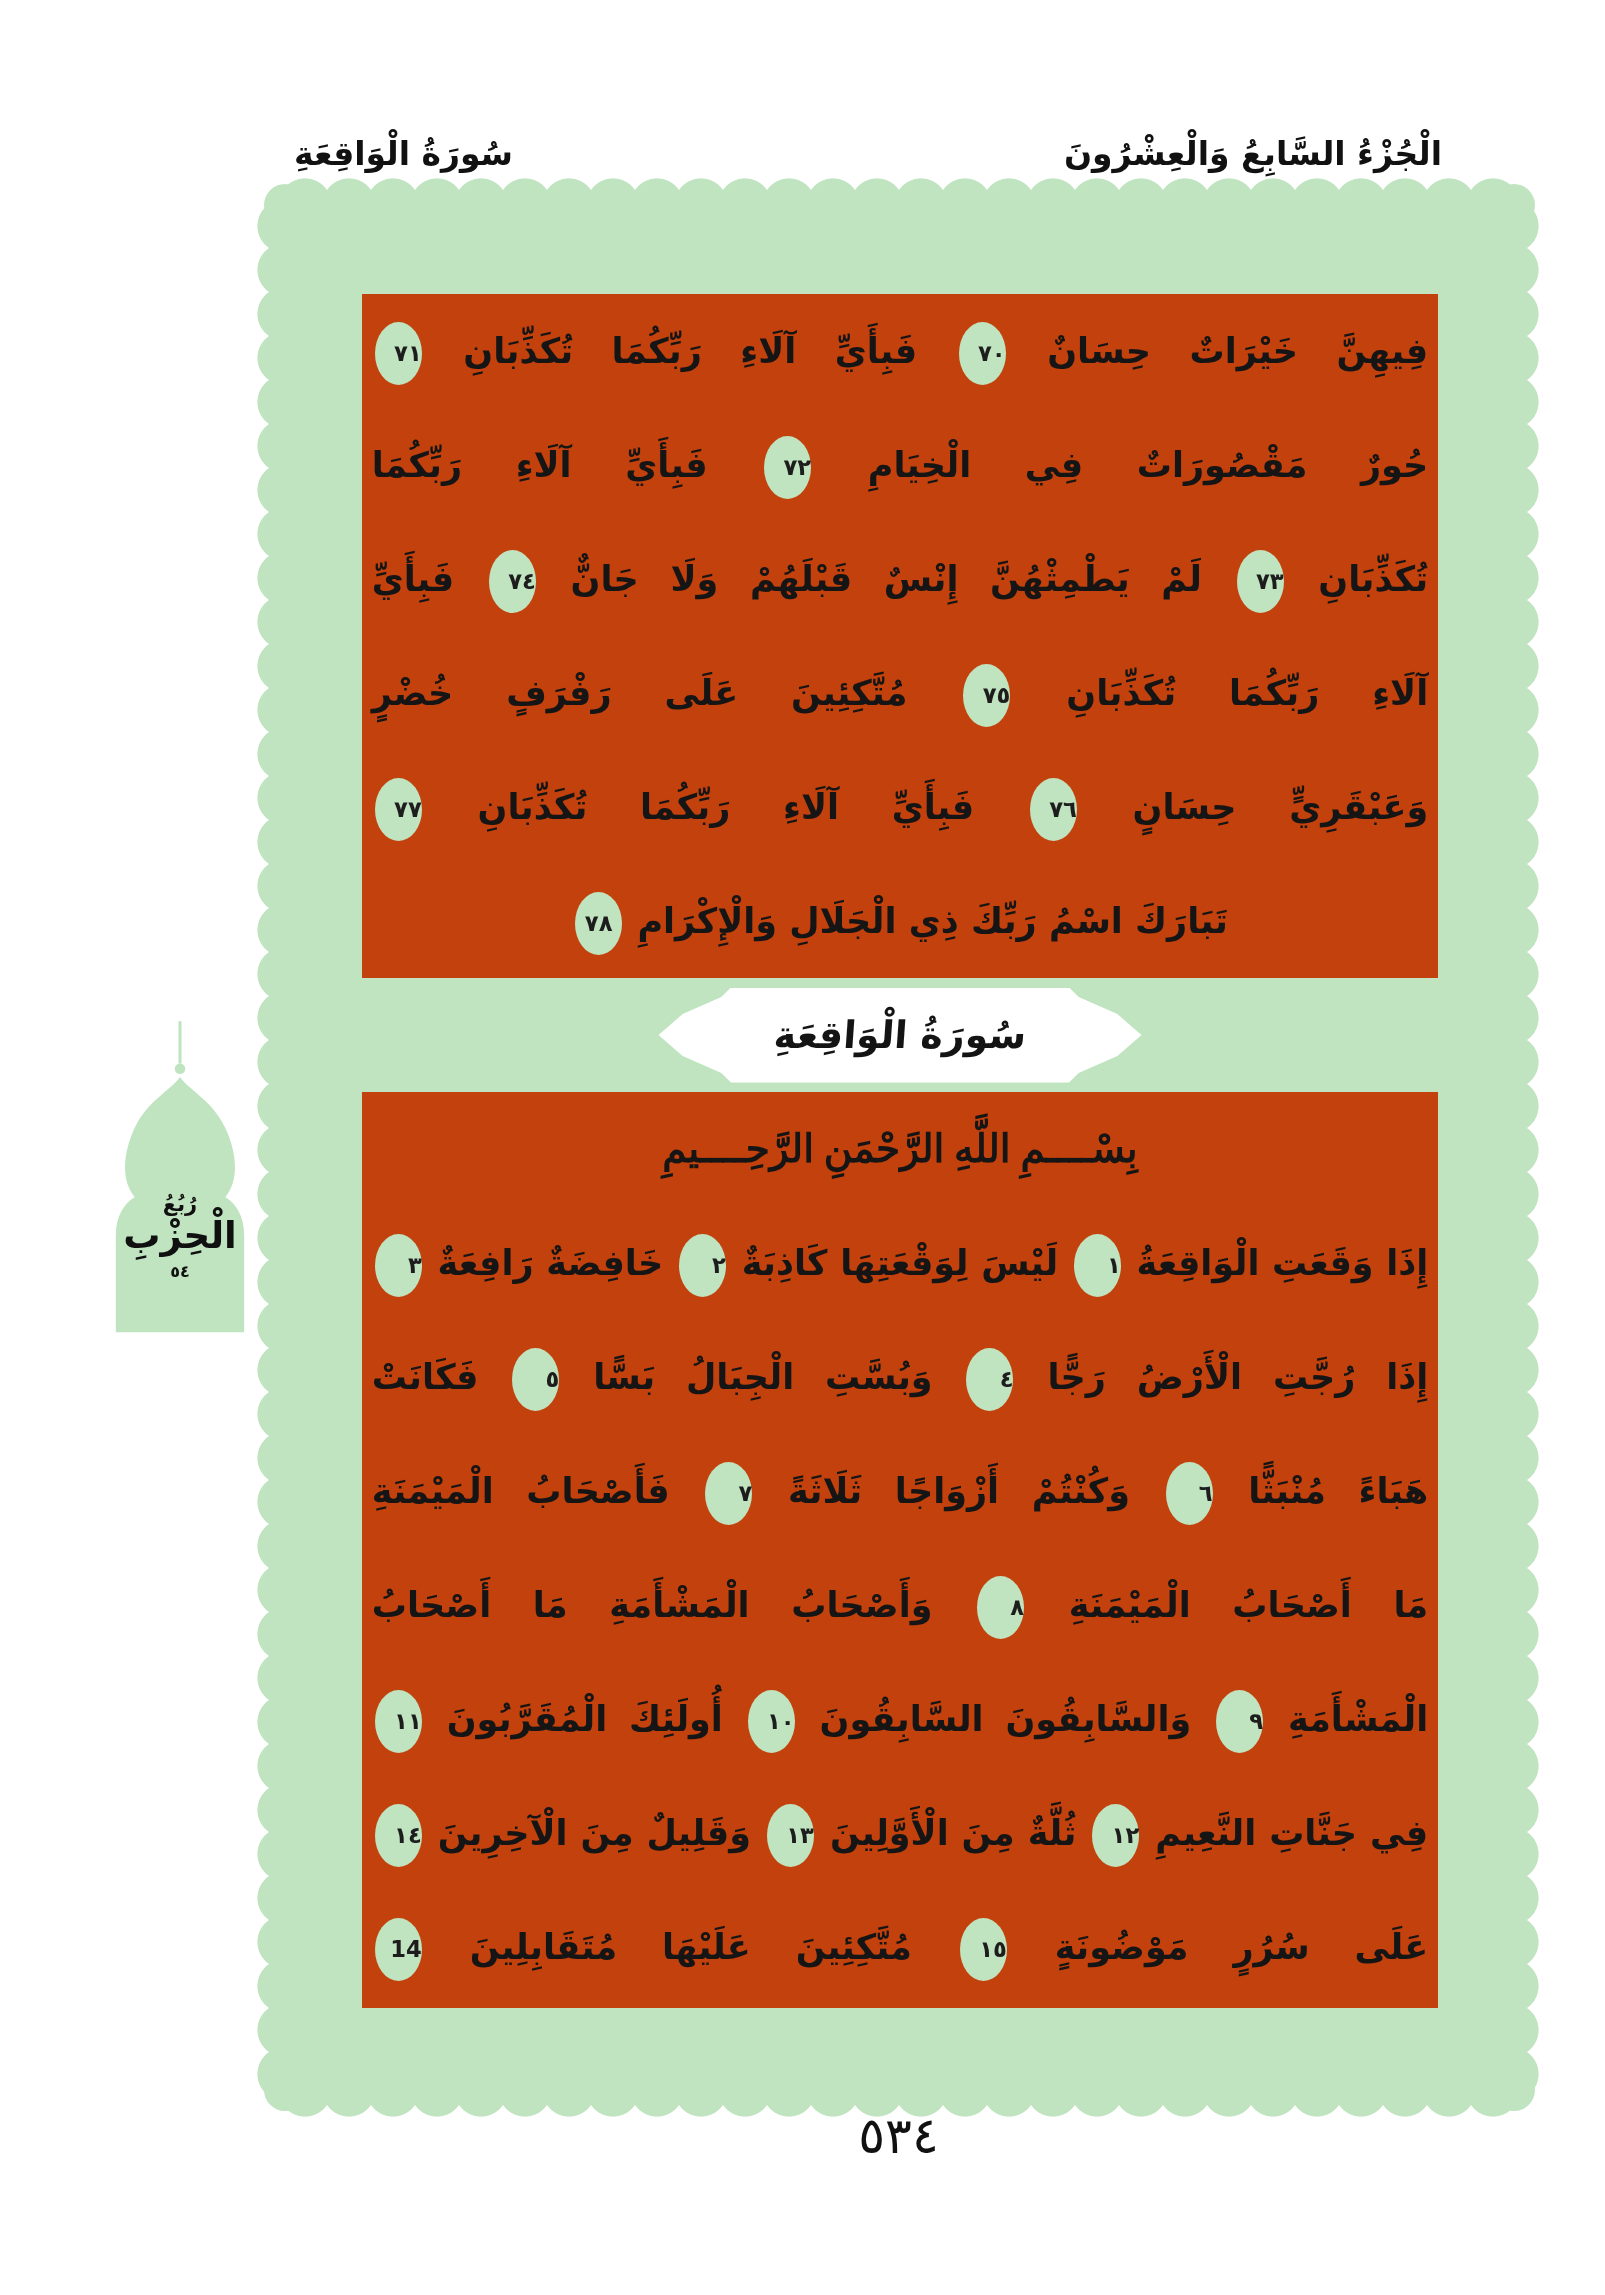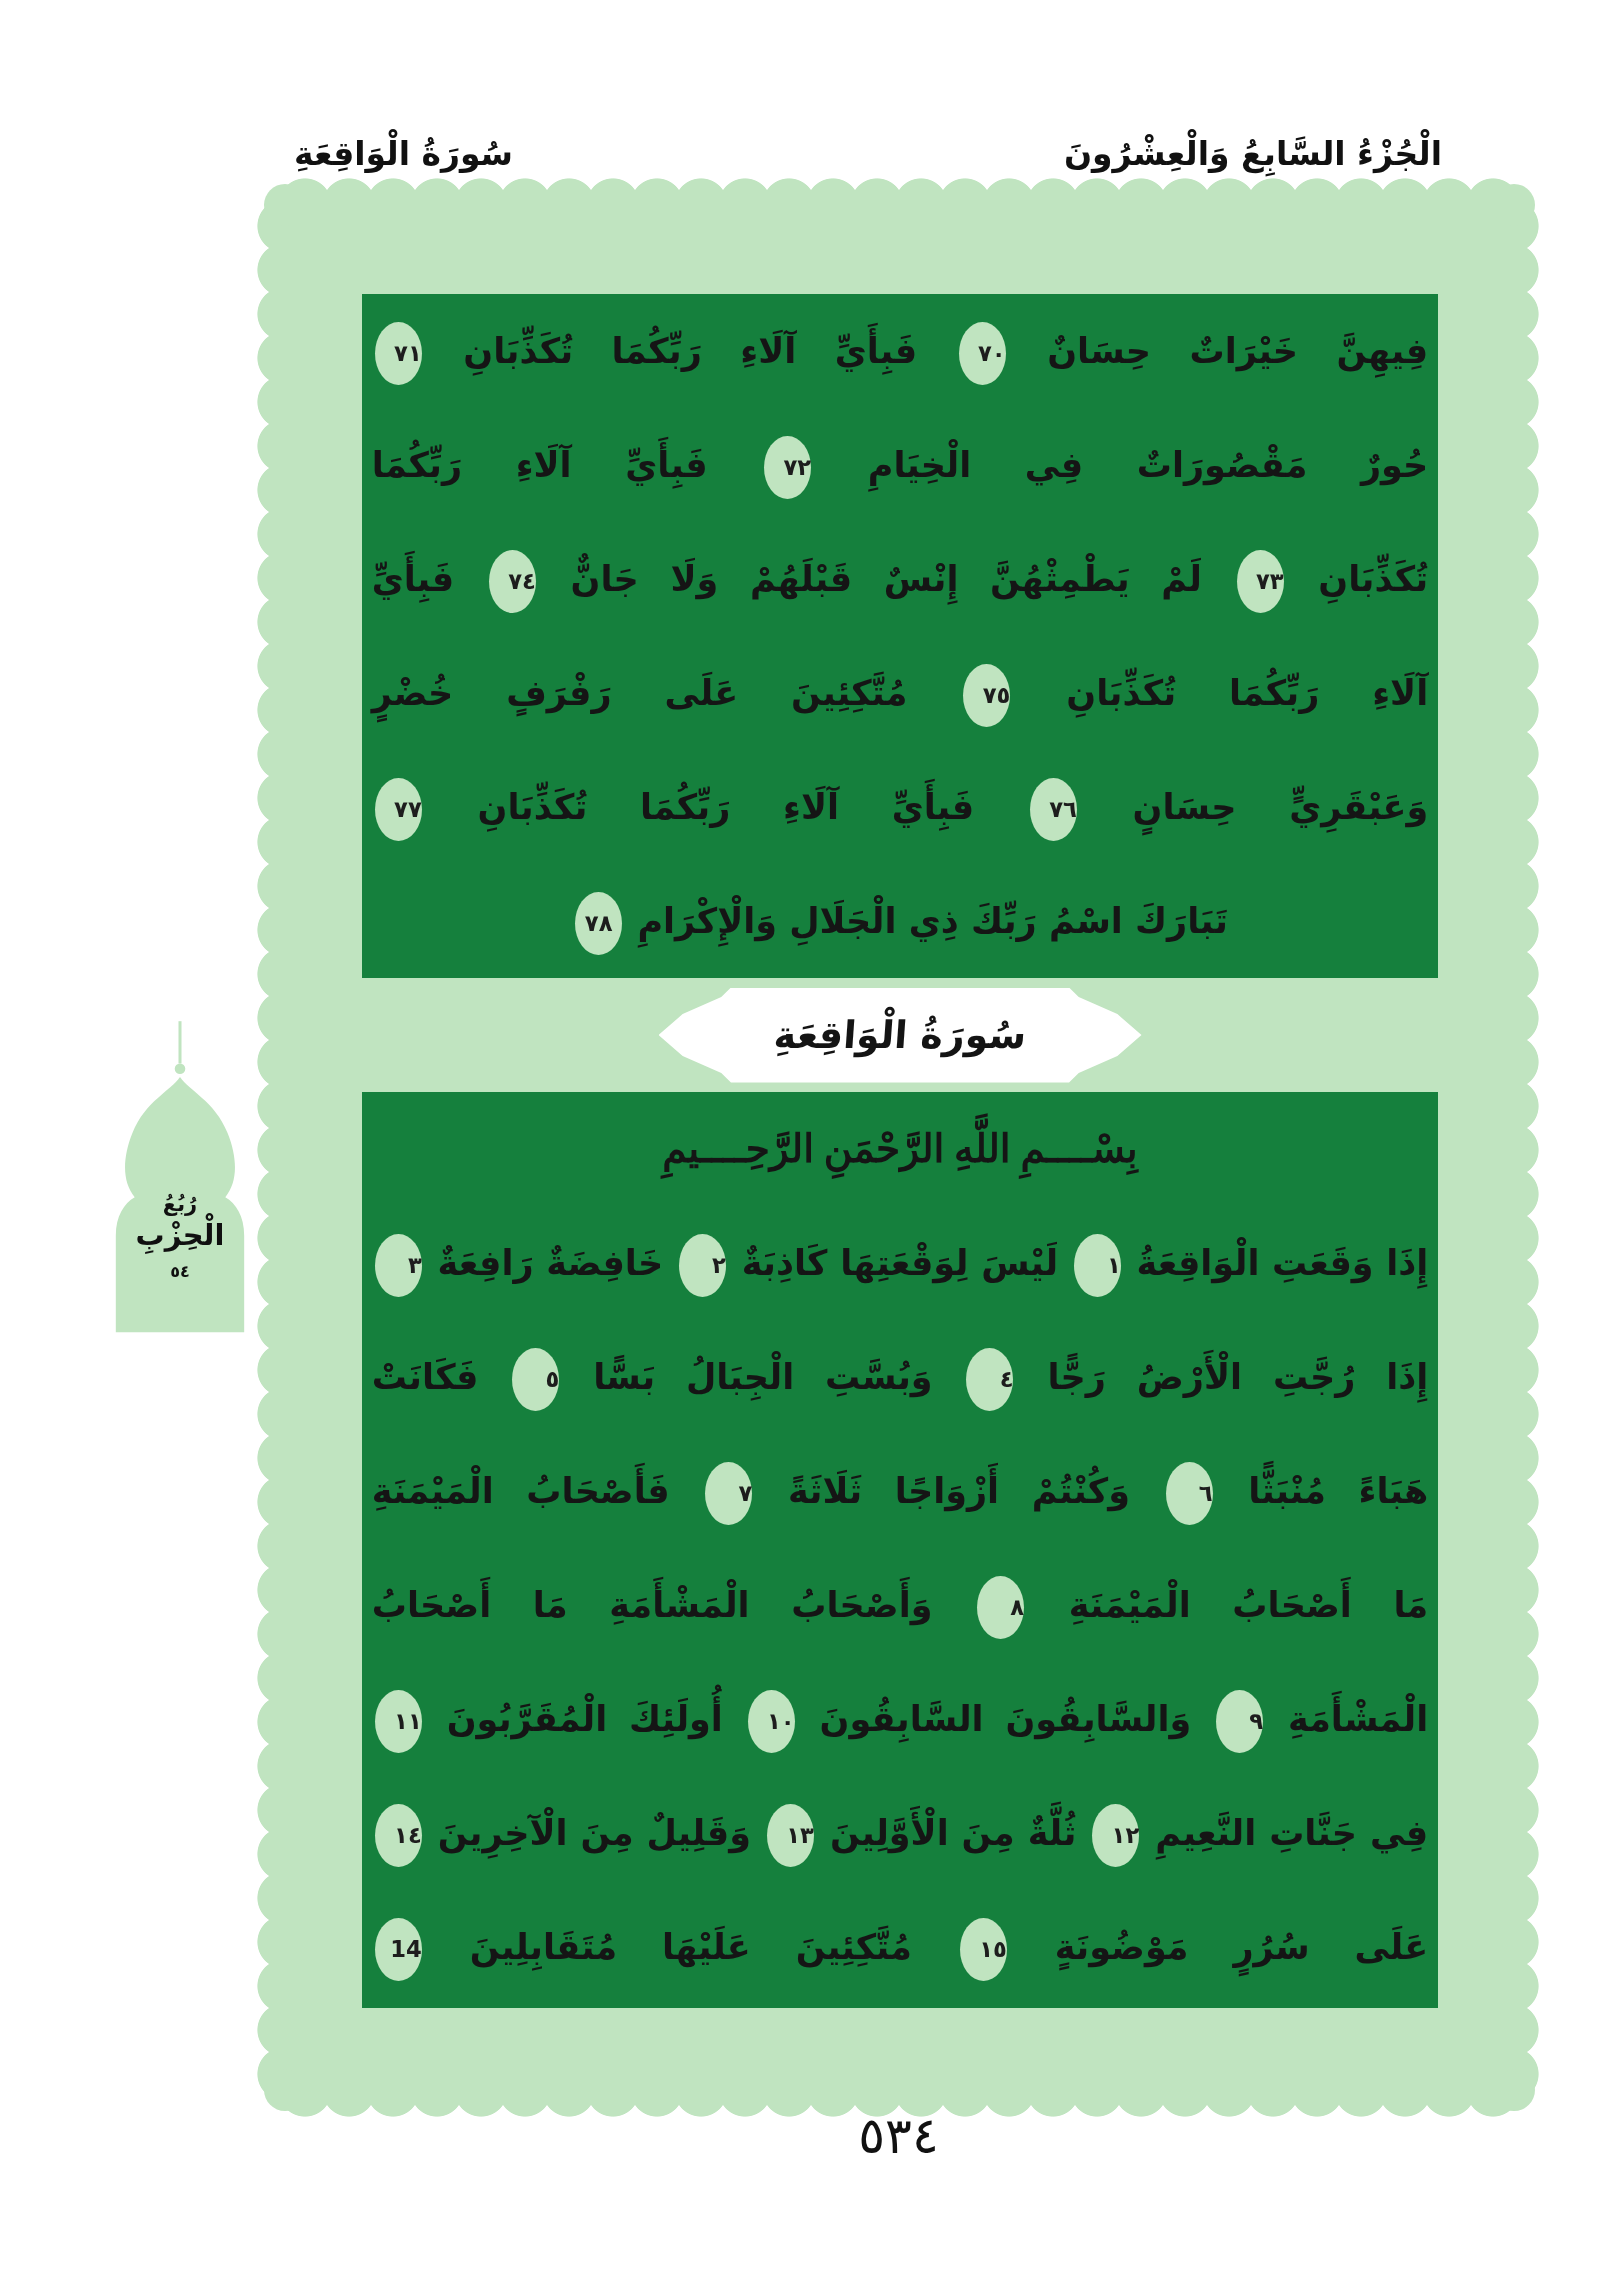--- a/index.html
+++ b/index.html
@@ -31,21 +31,21 @@
      background-size:27px 44px;background-repeat:repeat-y;}
   .sc-right{left:1512px;top:204px;width:27px;height:1888px;
      background-image:radial-gradient(circle 27px at 0% 50%,var(--g) 97%,transparent 100%);
      background-size:27px 44px;background-repeat:repeat-y;}
   .corner{position:absolute;width:42px;height:42px;border-radius:50%;background:var(--g);}
   .c-tl{left:264px;top:184px;} .c-tr{left:1493px;top:184px;}
   .c-bl{left:264px;top:2069px;} .c-br{left:1493px;top:2069px;}
 
   
   .frame-inner{position:absolute;left:362px;top:294px;width:1076px;height:1714px;
-     background:#15803d;direction:rtl;}
+     background:#c2410c;direction:rtl;}
   .line{height:114px;line-height:114px;padding:0 9.8px;
      font-size:35px;font-weight:bold;color:var(--ink);
      text-align:justify;text-align-last:justify;text-justify:inter-word;
      white-space:nowrap;overflow:visible;}
   .line.center{text-align:center;text-align-last:center;}
   .bismillah{font-size:39px;font-family:Liberation Serif, serif;}
 
   
   .vn{display:inline-block;width:47px;height:63px;border-radius:50%;
       background:var(--g);color:#1d1d1d;text-align:center;line-height:63px;
@@ -56,21 +56,21 @@
   .cartouche{width:483px;height:95px;background:#fff;display:flex;align-items:center;justify-content:center;
      clip-path:polygon(0% 50%,5% 28%,13% 10%,15% 0%,85% 0%,87% 10%,95% 28%,100% 50%,
                        95% 72%,87% 90%,85% 100%,15% 100%,13% 90%,5% 72%);}
   .cartouche span{font-size:38px;font-weight:bold;color:#141414;transform:skewX(-4deg);}
 
   
   .hizb{position:absolute;left:106px;top:1021px;width:148px;height:313px;}
   .hizb svg{position:absolute;left:0;top:0;width:148px;height:313px;}
   .hizb-text{position:absolute;left:0;top:172px;width:148px;text-align:center;color:#101010;}
   .hizb-l1{font-size:21px;font-weight:bold;line-height:22.7px;}
-  .hizb-l2{font-size:29px;font-weight:bold;line-height:39px;}
+  .hizb-l2{font-size:37px;font-weight:bold;line-height:39px;}
   .hizb-l3{font-size:16px;font-weight:bold;line-height:33px;}
 
   .pageno{position:absolute;left:283px;top:2105px;width:1231px;height:62px;
      line-height:62px;text-align:center;font-size:50px;color:#111;}
 </style>
 </head>
 <body>
 
 <div class="page">
 

